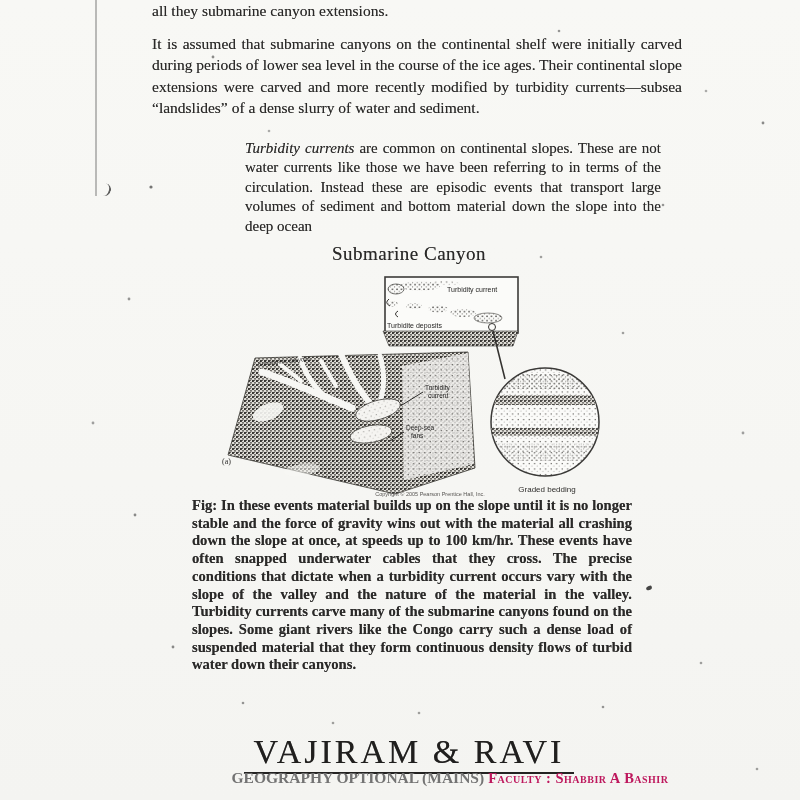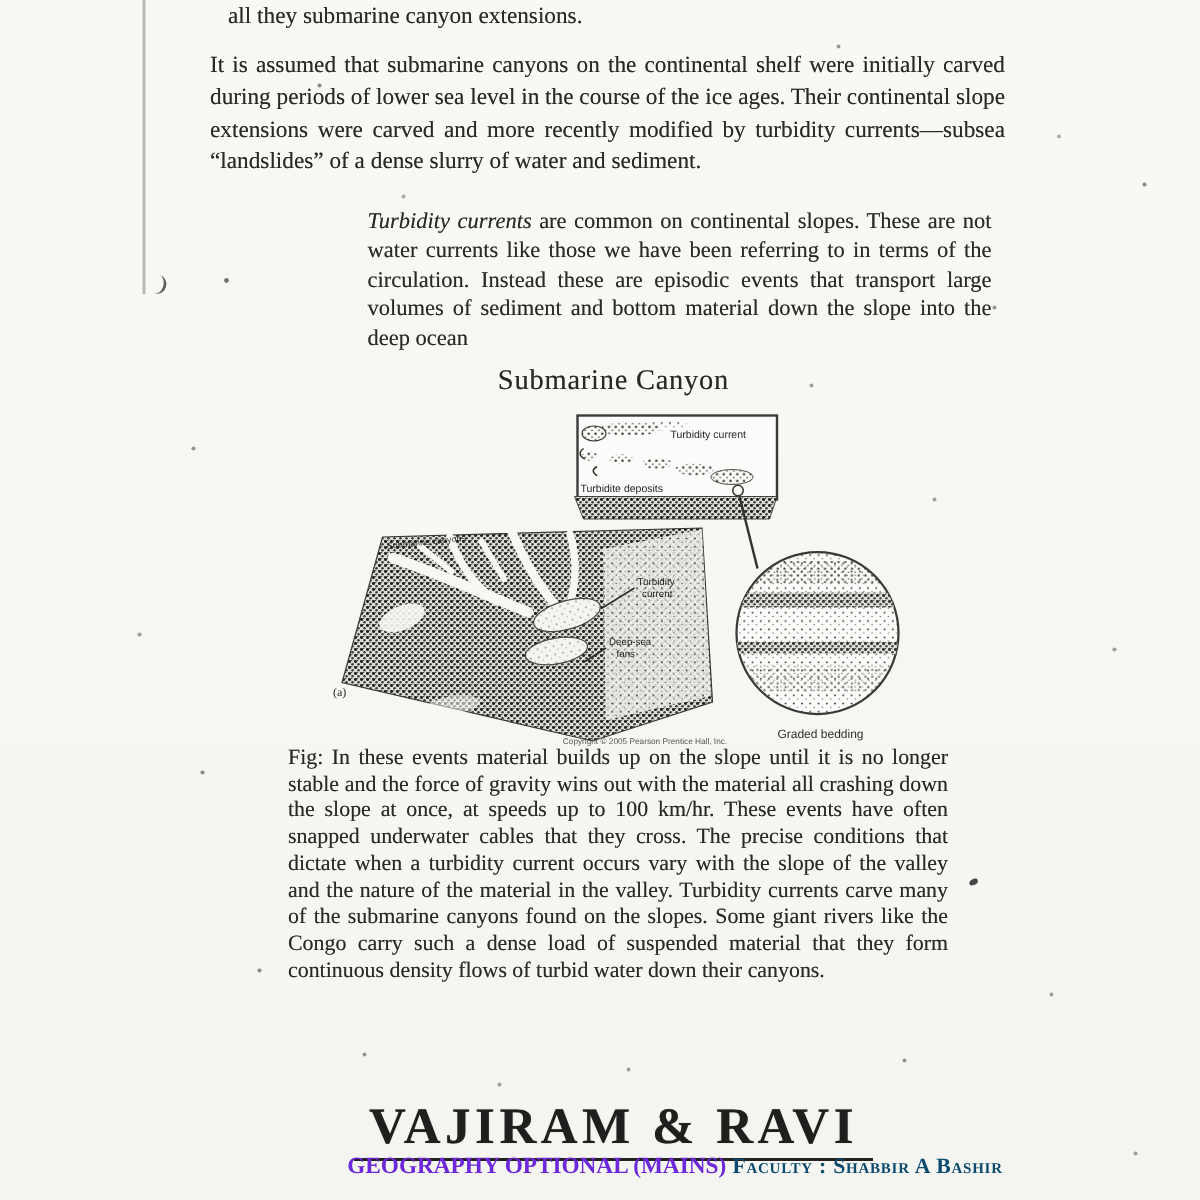--- a/index.html
+++ b/index.html
@@ -8,34 +8,34 @@
     background:linear-gradient(180deg,#f8f8f5 0%,#f6f6f3 60%,#f4f4f1 100%);
     font-family:"Liberation Serif", serif;
     color:#262524;
   }
   .abs{position:absolute;}
   .bodytext{
     color:#2a2928;
     text-shadow:0 0 .4px rgba(40,40,40,.55);
   }
   #top-line{left:152px;top:2px;font-size:15.5px;}
-  #para1{left:140px;top:33px;width:530px;font-size:15.5px;line-height:21.4px;text-align:justify;}
+  #para1{left:152px;top:33px;width:530px;font-size:15.5px;line-height:21.4px;text-align:justify;}
   #para2{left:200px;top:139px;width:416px;font-size:15px;line-height:19.4px;text-align:justify;margin-left:45px;}
   #fig-title{left:0;right:0;top:243px;text-align:center;font-size:19px;letter-spacing:.5px;transform:translateX(9px);}
   #figure-wrap{left:180px;top:268px;width:500px;height:232px;}
-  #caption{left:192px;top:497px;width:440px;font-size:14.6px;line-height:17.7px;text-align:justify;}
+  #caption{left:192px;top:497px;width:440px;font-size:14.6px;line-height:17.7px;text-align:justify;font-weight:bold;}
   #brand-wrap{left:0;right:0;top:733px;text-align:center;transform:translateX(9px);}
   #brand{
-    display:inline-block;font-size:34px;font-weight:bold;letter-spacing:3px;
+    display:inline-block;font-size:34px;font-weight:normal;letter-spacing:3px;
     border-bottom:2.5px solid #232221;padding:0 10px 1px 10px;color:#201f1e;
     text-shadow:0 0 .5px rgba(30,30,30,.6);
   }
   #course-wrap{left:100px;right:0;top:769px;text-align:center;white-space:nowrap;}
-  #course-left{font-size:15.5px;font-weight:bold;color:#6d28d9;}
-  #course-right{font-size:14.5px;font-weight:bold;font-variant:small-caps;letter-spacing:.5px;color:#0c4a6e;}
+  #course-left{font-size:15.5px;font-weight:bold;color:#737373;}
+  #course-right{font-size:14.5px;font-weight:bold;font-variant:small-caps;letter-spacing:.5px;color:#be185d;}
   
   #edge-line{left:95px;top:0;width:1.5px;height:196px;background:rgba(70,70,70,.35);}
   #paren-mark{left:98px;top:183px;width:11px;height:13px;border-right:2.2px solid rgba(40,40,40,.75);border-radius:50%;transform:rotate(14deg);}
   #ink-blot{left:646px;top:586px;width:6px;height:4px;background:rgba(25,25,25,.8);border-radius:60% 40% 55% 45%;transform:rotate(-20deg);}
   #speckles{left:0;top:0;width:2px;height:2px;border-radius:50%;background:transparent;
     box-shadow:
       212px 56px 0 .4px rgba(30,30,30,.5), 558px 30px 0 .3px rgba(30,30,30,.45),
       762px 122px 0 .4px rgba(30,30,30,.5), 128px 298px 0 .4px rgba(30,30,30,.45),
       150px 186px 0 .6px rgba(30,30,30,.6), 662px 204px 0 .3px rgba(30,30,30,.45),
       134px 514px 0 .4px rgba(30,30,30,.5), 172px 646px 0 .4px rgba(30,30,30,.5),

